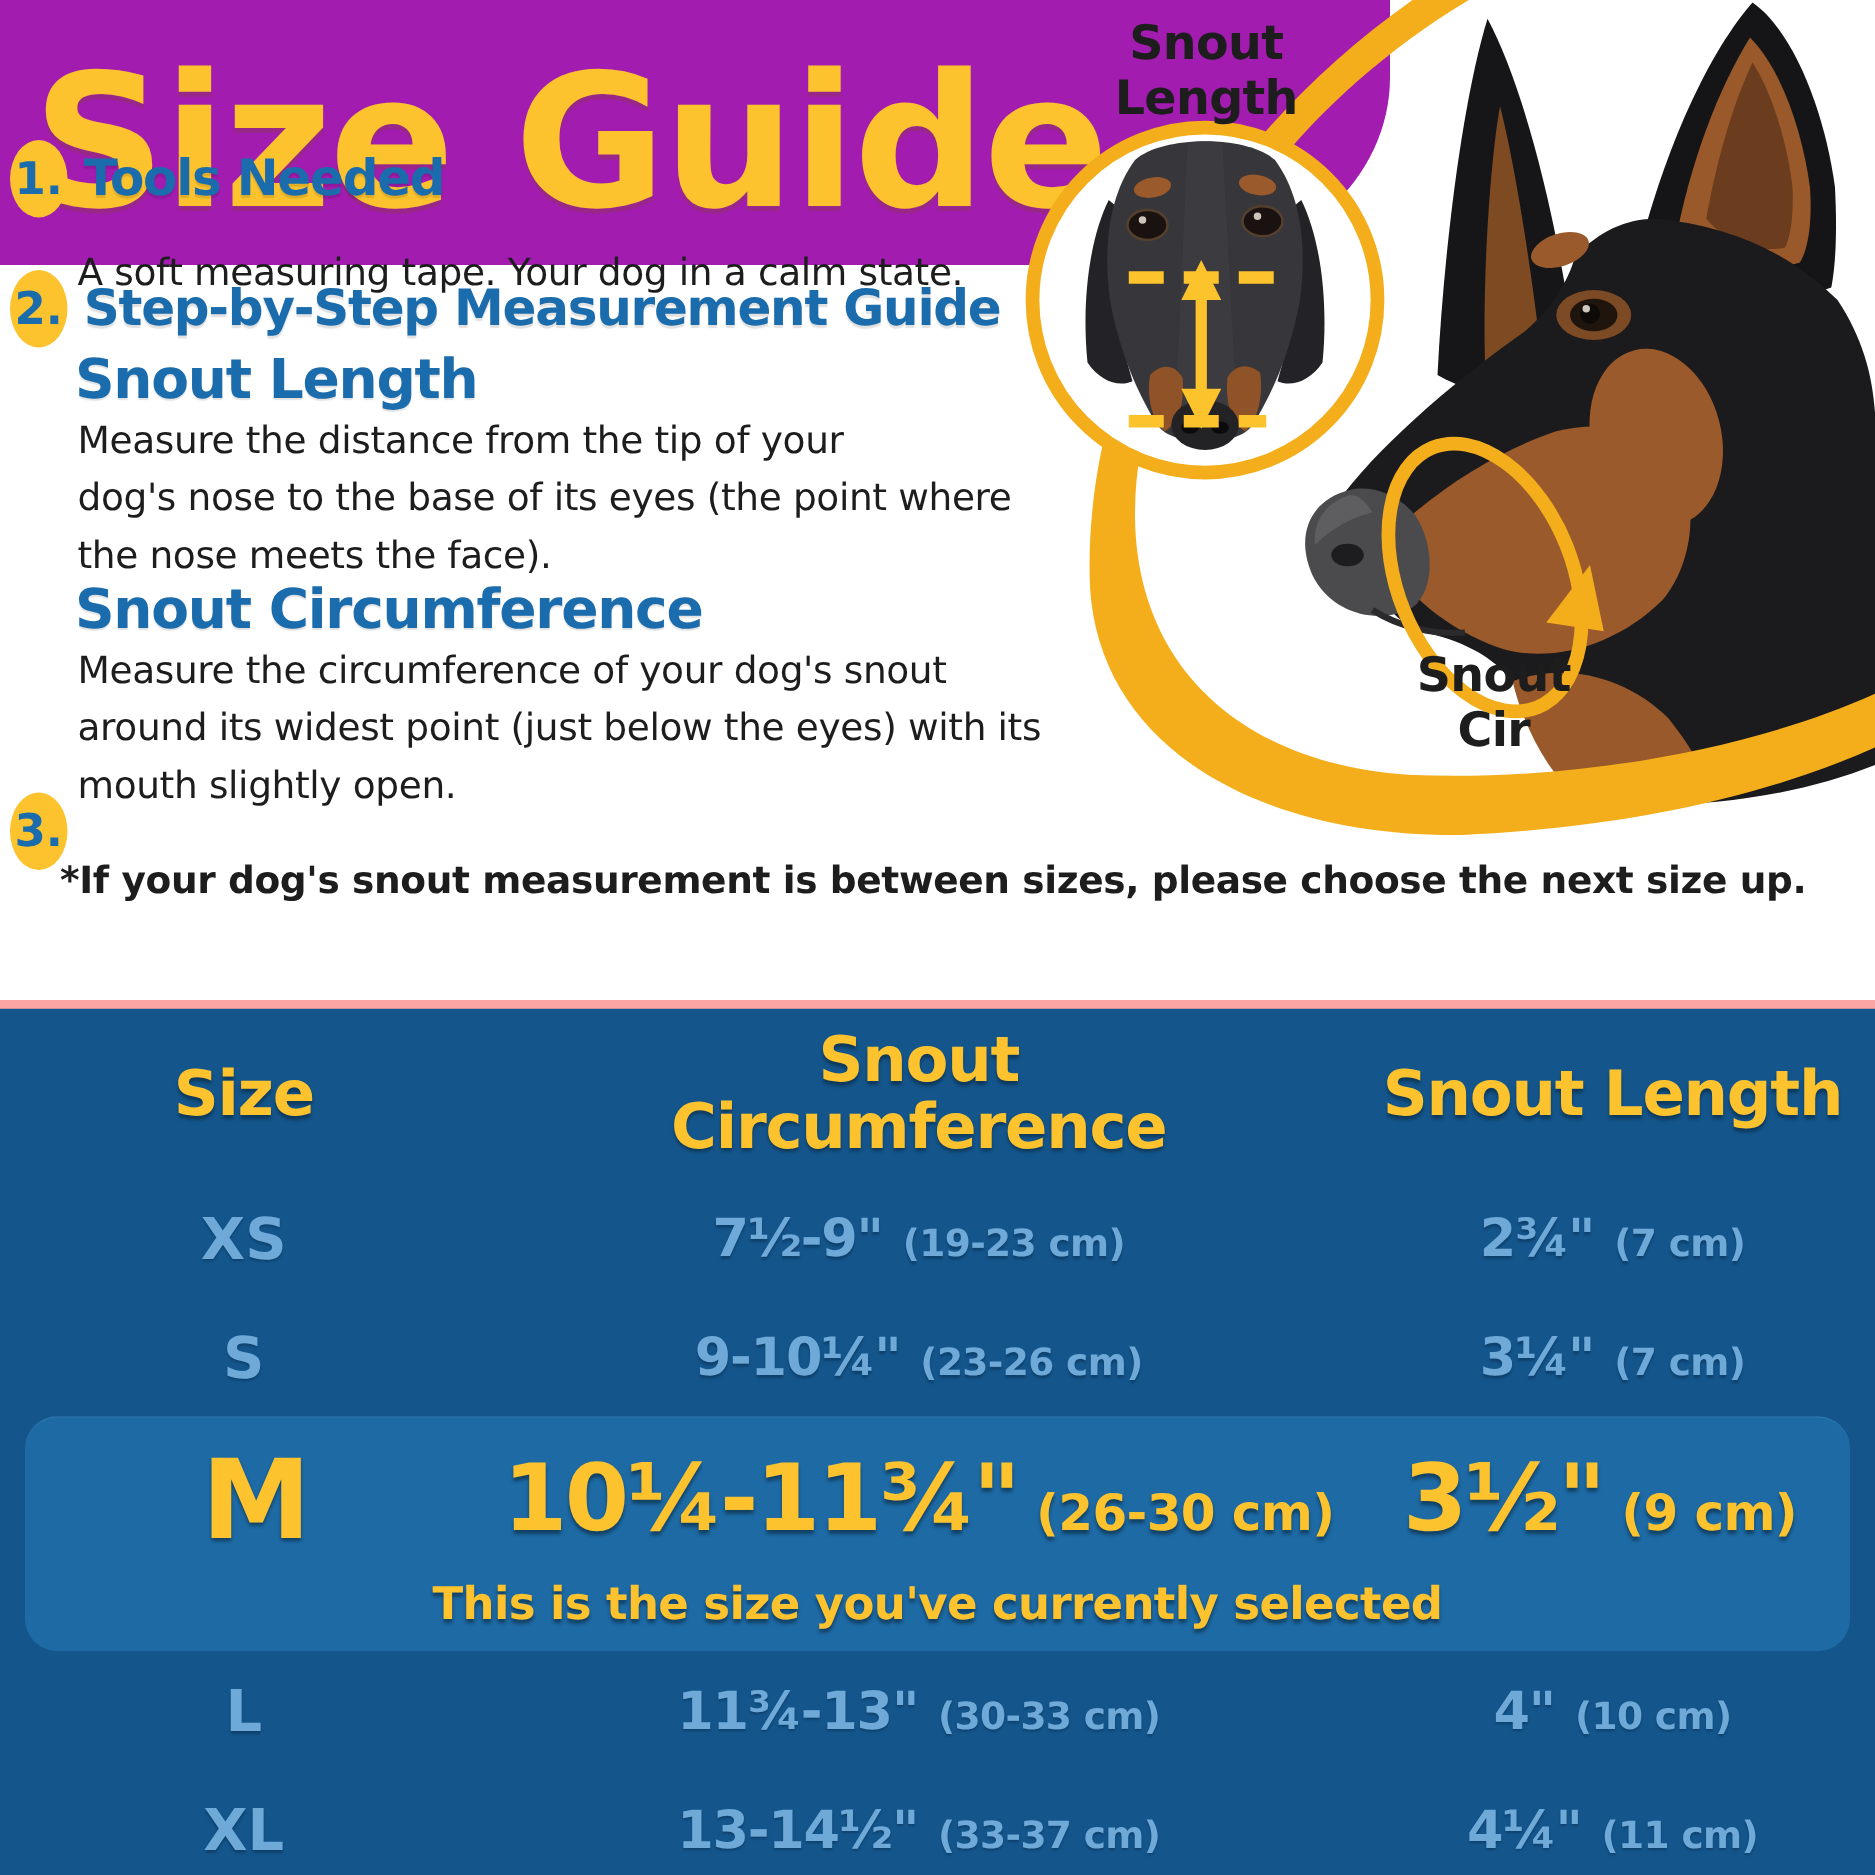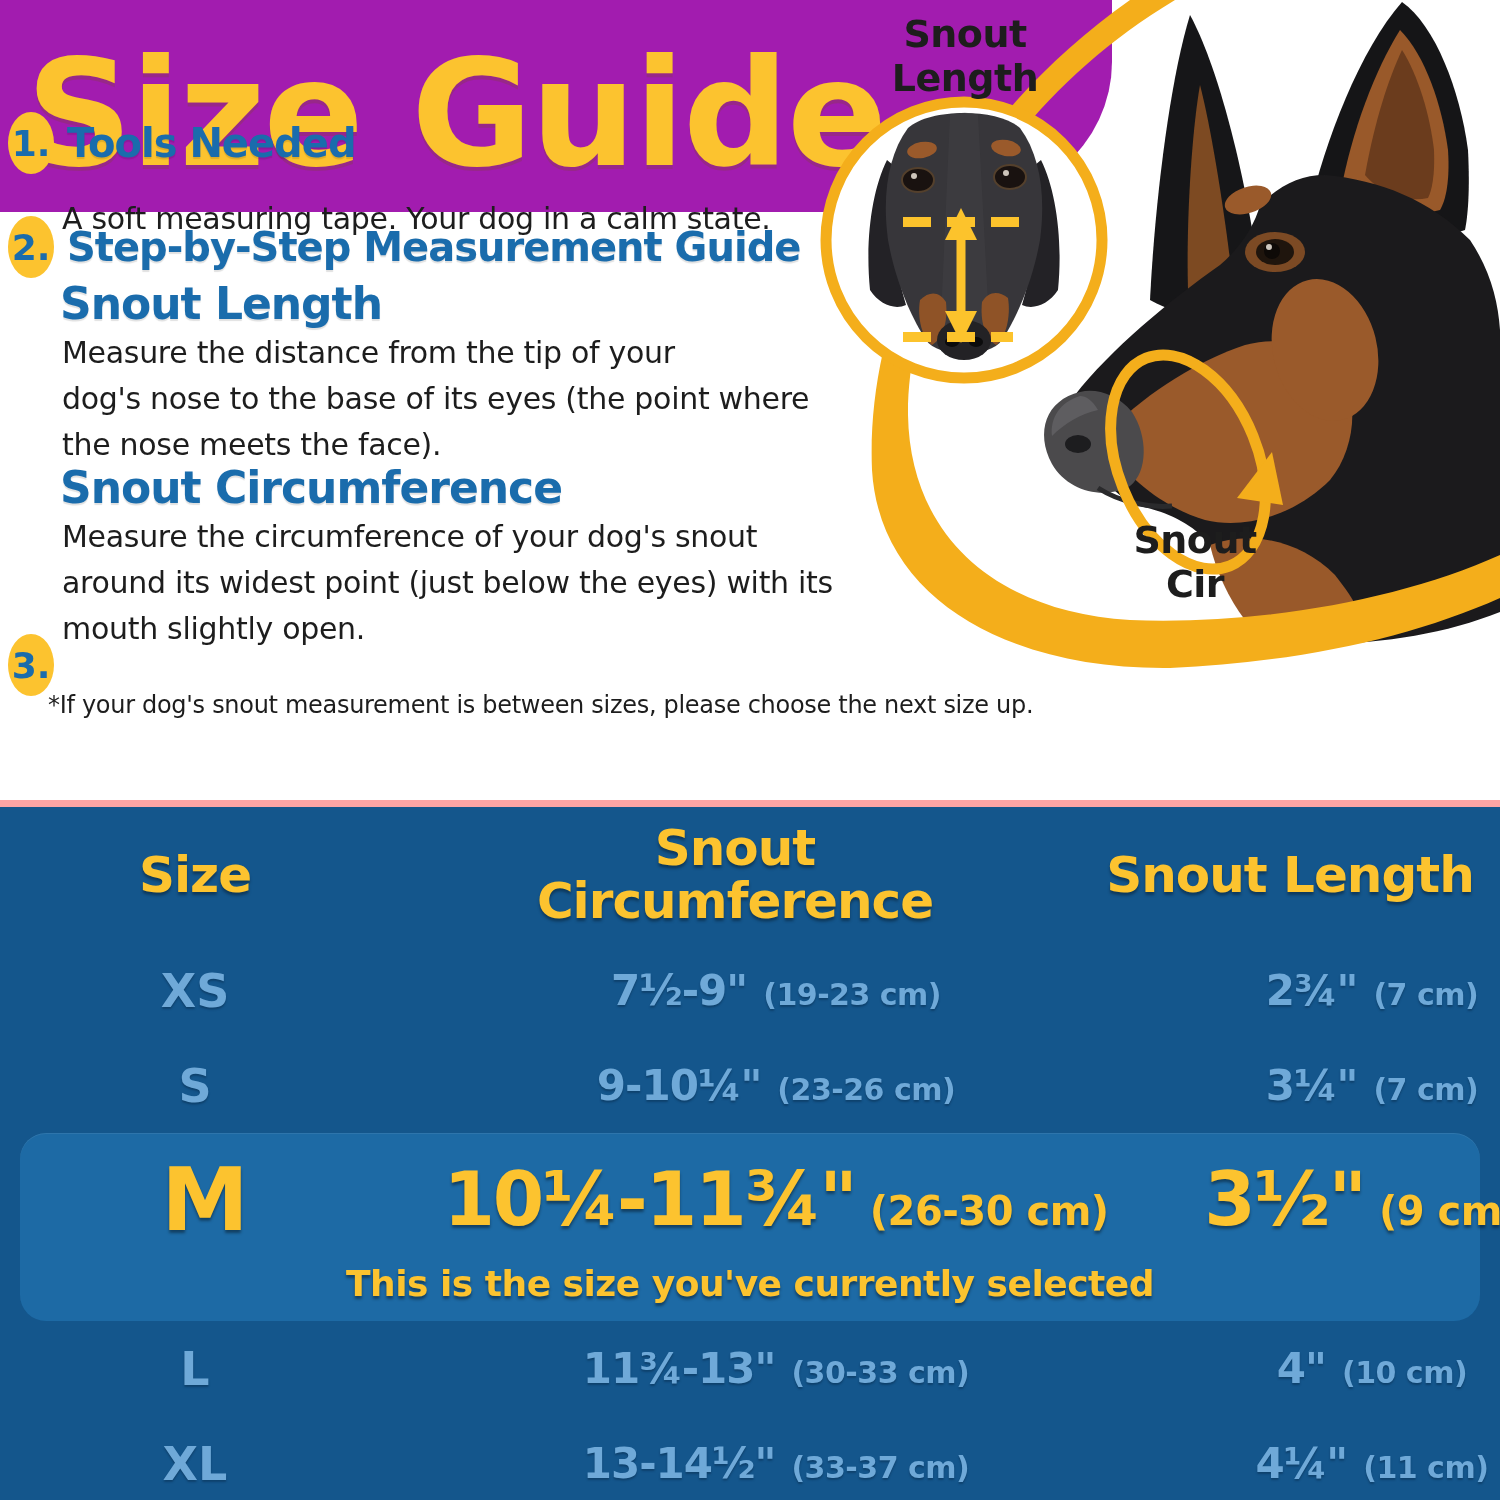--- a/index.html
+++ b/index.html
@@ -34,21 +34,21 @@
     position:absolute; left:60px; margin:0;
     font-size:44px; font-weight:800; color:#1a6cac;
     letter-spacing:-1px; text-shadow:0 2px 1px rgba(0,0,0,0.12);
   }
   .para {
     position:absolute; left:62px; white-space:pre-line;
     font-size:30px; line-height:46px; font-weight:500; color:#1d1d1d; letter-spacing:-0.3px;
   }
   .note-line {
     position:absolute; left:48px; white-space:pre-line;
-    font-size:24px; line-height:38px; font-weight:400; color:#1d1d1d; letter-spacing:-0.3px;
+    font-size:30px; line-height:38px; font-weight:700; color:#1d1d1d; letter-spacing:-0.3px;
   }
 
   
   .dog-art { position:absolute; left:780px; top:0; width:720px; height:800px; }
   .dog-label {
     position:absolute; white-space:pre-line; text-align:center;
     font-weight:800; color:#1d1d1d; font-size:38px; line-height:44px; letter-spacing:-0.5px;
   }
   .label-length { left:850px; top:12px; width:230px; }
   .label-cir    { left:1095px; top:518px; width:200px; }
@@ -57,21 +57,21 @@
   .size-table {
     position:absolute; left:0; top:800px; width:1500px; height:700px;
     background:#14568c; border-top:7px solid #fca5a5; box-sizing:border-box;
   }
   .thead, .trow { display:grid; grid-template-columns:390px 690px 420px; align-items:center; }
   .thead { height:136px; }
   .th {
     text-align:center; color:#fcc32f; font-size:50px; font-weight:800; line-height:1.06;
     letter-spacing:-1px; white-space:pre-line; text-shadow:0 3px 3px rgba(0,0,0,0.35);
   }
-  .trow { height:95px;gap:41px; }
+  .trow { height:95px; }
   .td { text-align:center; color:#6fa9d8; text-shadow:0 2px 2px rgba(6,40,70,0.45); }
   .td .sz { font-size:46px; font-weight:800; }
   .td .v  { font-size:42px; font-weight:700; letter-spacing:-1px; }
   .td .cm { font-size:30px; font-weight:700; margin-left:16px; letter-spacing:-0.5px; }
 
   .selected-block {
     margin:0 20px; height:188px; border-radius:26px; background:#1d6aa5;
     box-shadow:inset 0 1px 0 rgba(255,255,255,0.08);
   }
   .selected-block .trow { grid-template-columns:370px 690px 400px; height:124px; padding-top:4px; }

